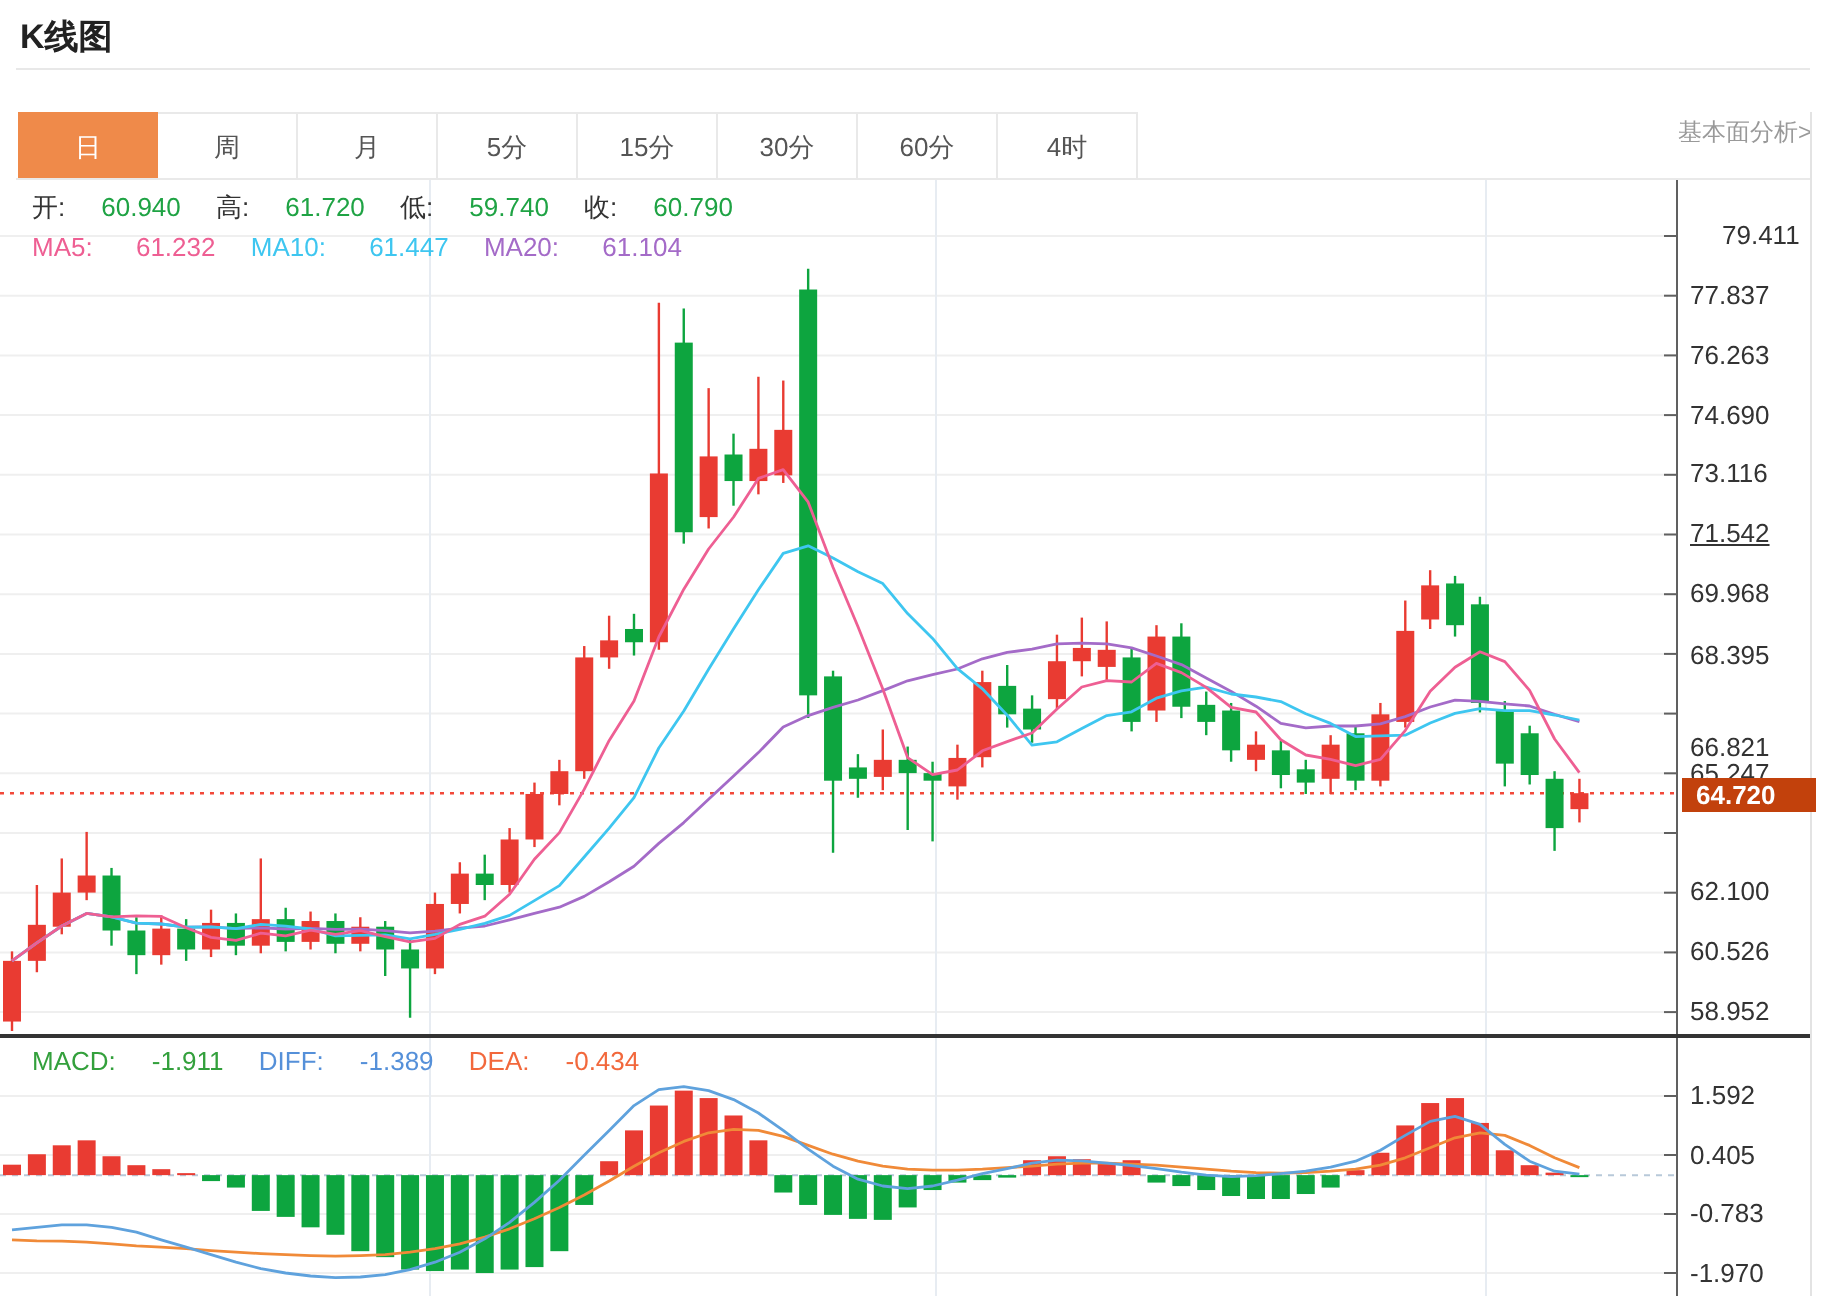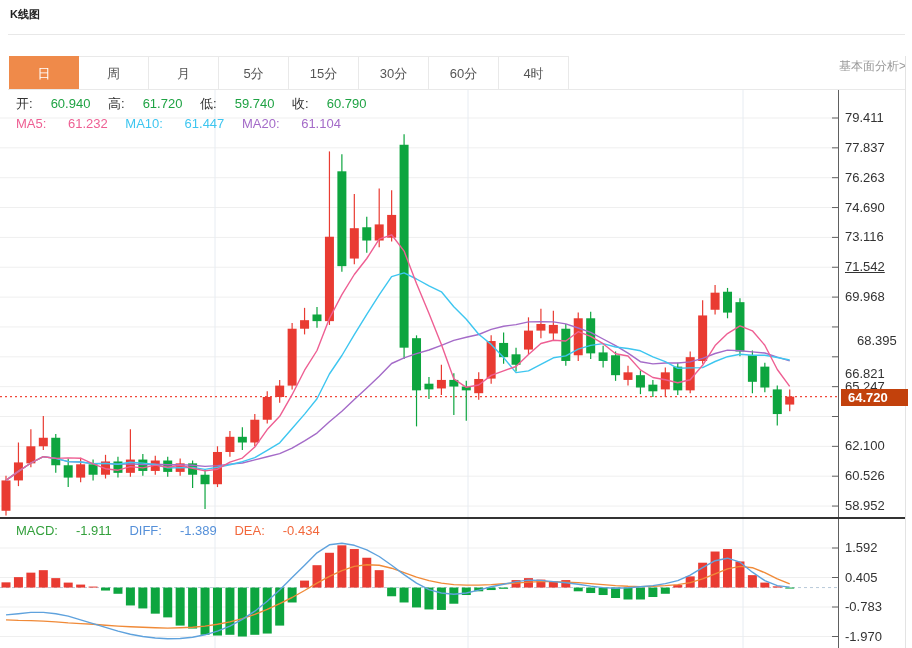--- a/index.html
+++ b/index.html
@@ -3,21 +3,21 @@
 <meta charset="utf-8">
 <style>
   html,body{margin:0;padding:0;}
   body{
     width:912px;height:648px;position:relative;overflow:hidden;
     background:#fff;font-family:"Liberation Sans","DejaVu Sans",sans-serif;
     -webkit-font-smoothing:antialiased;
   }
   .abs{position:absolute;}
   
-  #title{left:10px;top:7px;font-size:11px;font-weight:bold;color:#222;}
+  #title{left:10px;top:7px;font-size:17px;font-weight:bold;color:#222;}
   #fa-link{right:6px;top:10px;font-size:12px;color:#999;text-decoration:none;cursor:pointer;margin-top:48px;}
   #hdr-line{left:8px;top:34px;width:897px;height:1px;background:#e8e8e8;}
   
   #tabs{left:9px;top:56px;display:flex;z-index:3;}
   .tab{
     width:70px;height:33px;line-height:33px;text-align:center;font-size:13px;color:#555;
     background:#fff;border-top:1px solid #e9e9e9;border-right:1px solid #e9e9e9;cursor:pointer;box-sizing:border-box;
   }
   .tab:first-child{border-left:1px solid #e9e9e9;}
   .tab.active{background:#ef8a4a;border-color:#ef8a4a;color:#fff;}
@@ -329,28 +329,28 @@
 
 <div id="divider" class="abs"></div>
 
 <div id="macd-row" class="abs inforow">
   <span class="pair macdg"><span>MACD:</span><span class="val">-1.911</span></span>
   <span class="pair diffb"><span>DIFF:</span><span class="val">-1.389</span></span>
   <span class="pair deao"><span>DEA:</span><span class="val">-0.434</span></span>
 </div>
 
 <div id="price-labels">
-    <div class="plabel" style="top: 111px;">79.411</div>
+    <div class="plabel" style="top: 111px; margin-left: 16px;">79.411</div>
     <div class="plabel" style="top: 140.85px;">77.837</div>
     <div class="plabel" style="top: 170.7px;">76.263</div>
     <div class="plabel" style="top: 200.55px;">74.690</div>
     <div class="plabel" style="top: 230.4px;">73.116</div>
     <div class="plabel" style="top: 260.25px; text-decoration: underline;">71.542</div>
     <div class="plabel" style="top: 290.1px;">69.968</div>
-    <div class="plabel" style="top: 334px; margin-left: 12px;">68.395</div>
+    <div class="plabel" style="top: 321px;">68.395</div>
     <div class="plabel" style="top: 367px; text-align: center;">66.821</div>
     <div class="plabel" style="top: 379.65px;">65.247</div>
     <div class="plabel" style="top: 390px;">63.674</div>
     <div class="plabel" style="top: 439.35px;">62.100</div>
     <div class="plabel" style="top: 469.2px;">60.526</div>
     <div class="plabel" style="top: 499.05px;">58.952</div>
   </div>
 <div id="macd-labels">
     <div class="mlabel" style="top: 541px;">1.592</div>
     <div class="mlabel" style="top: 570.5px;">0.405</div>

